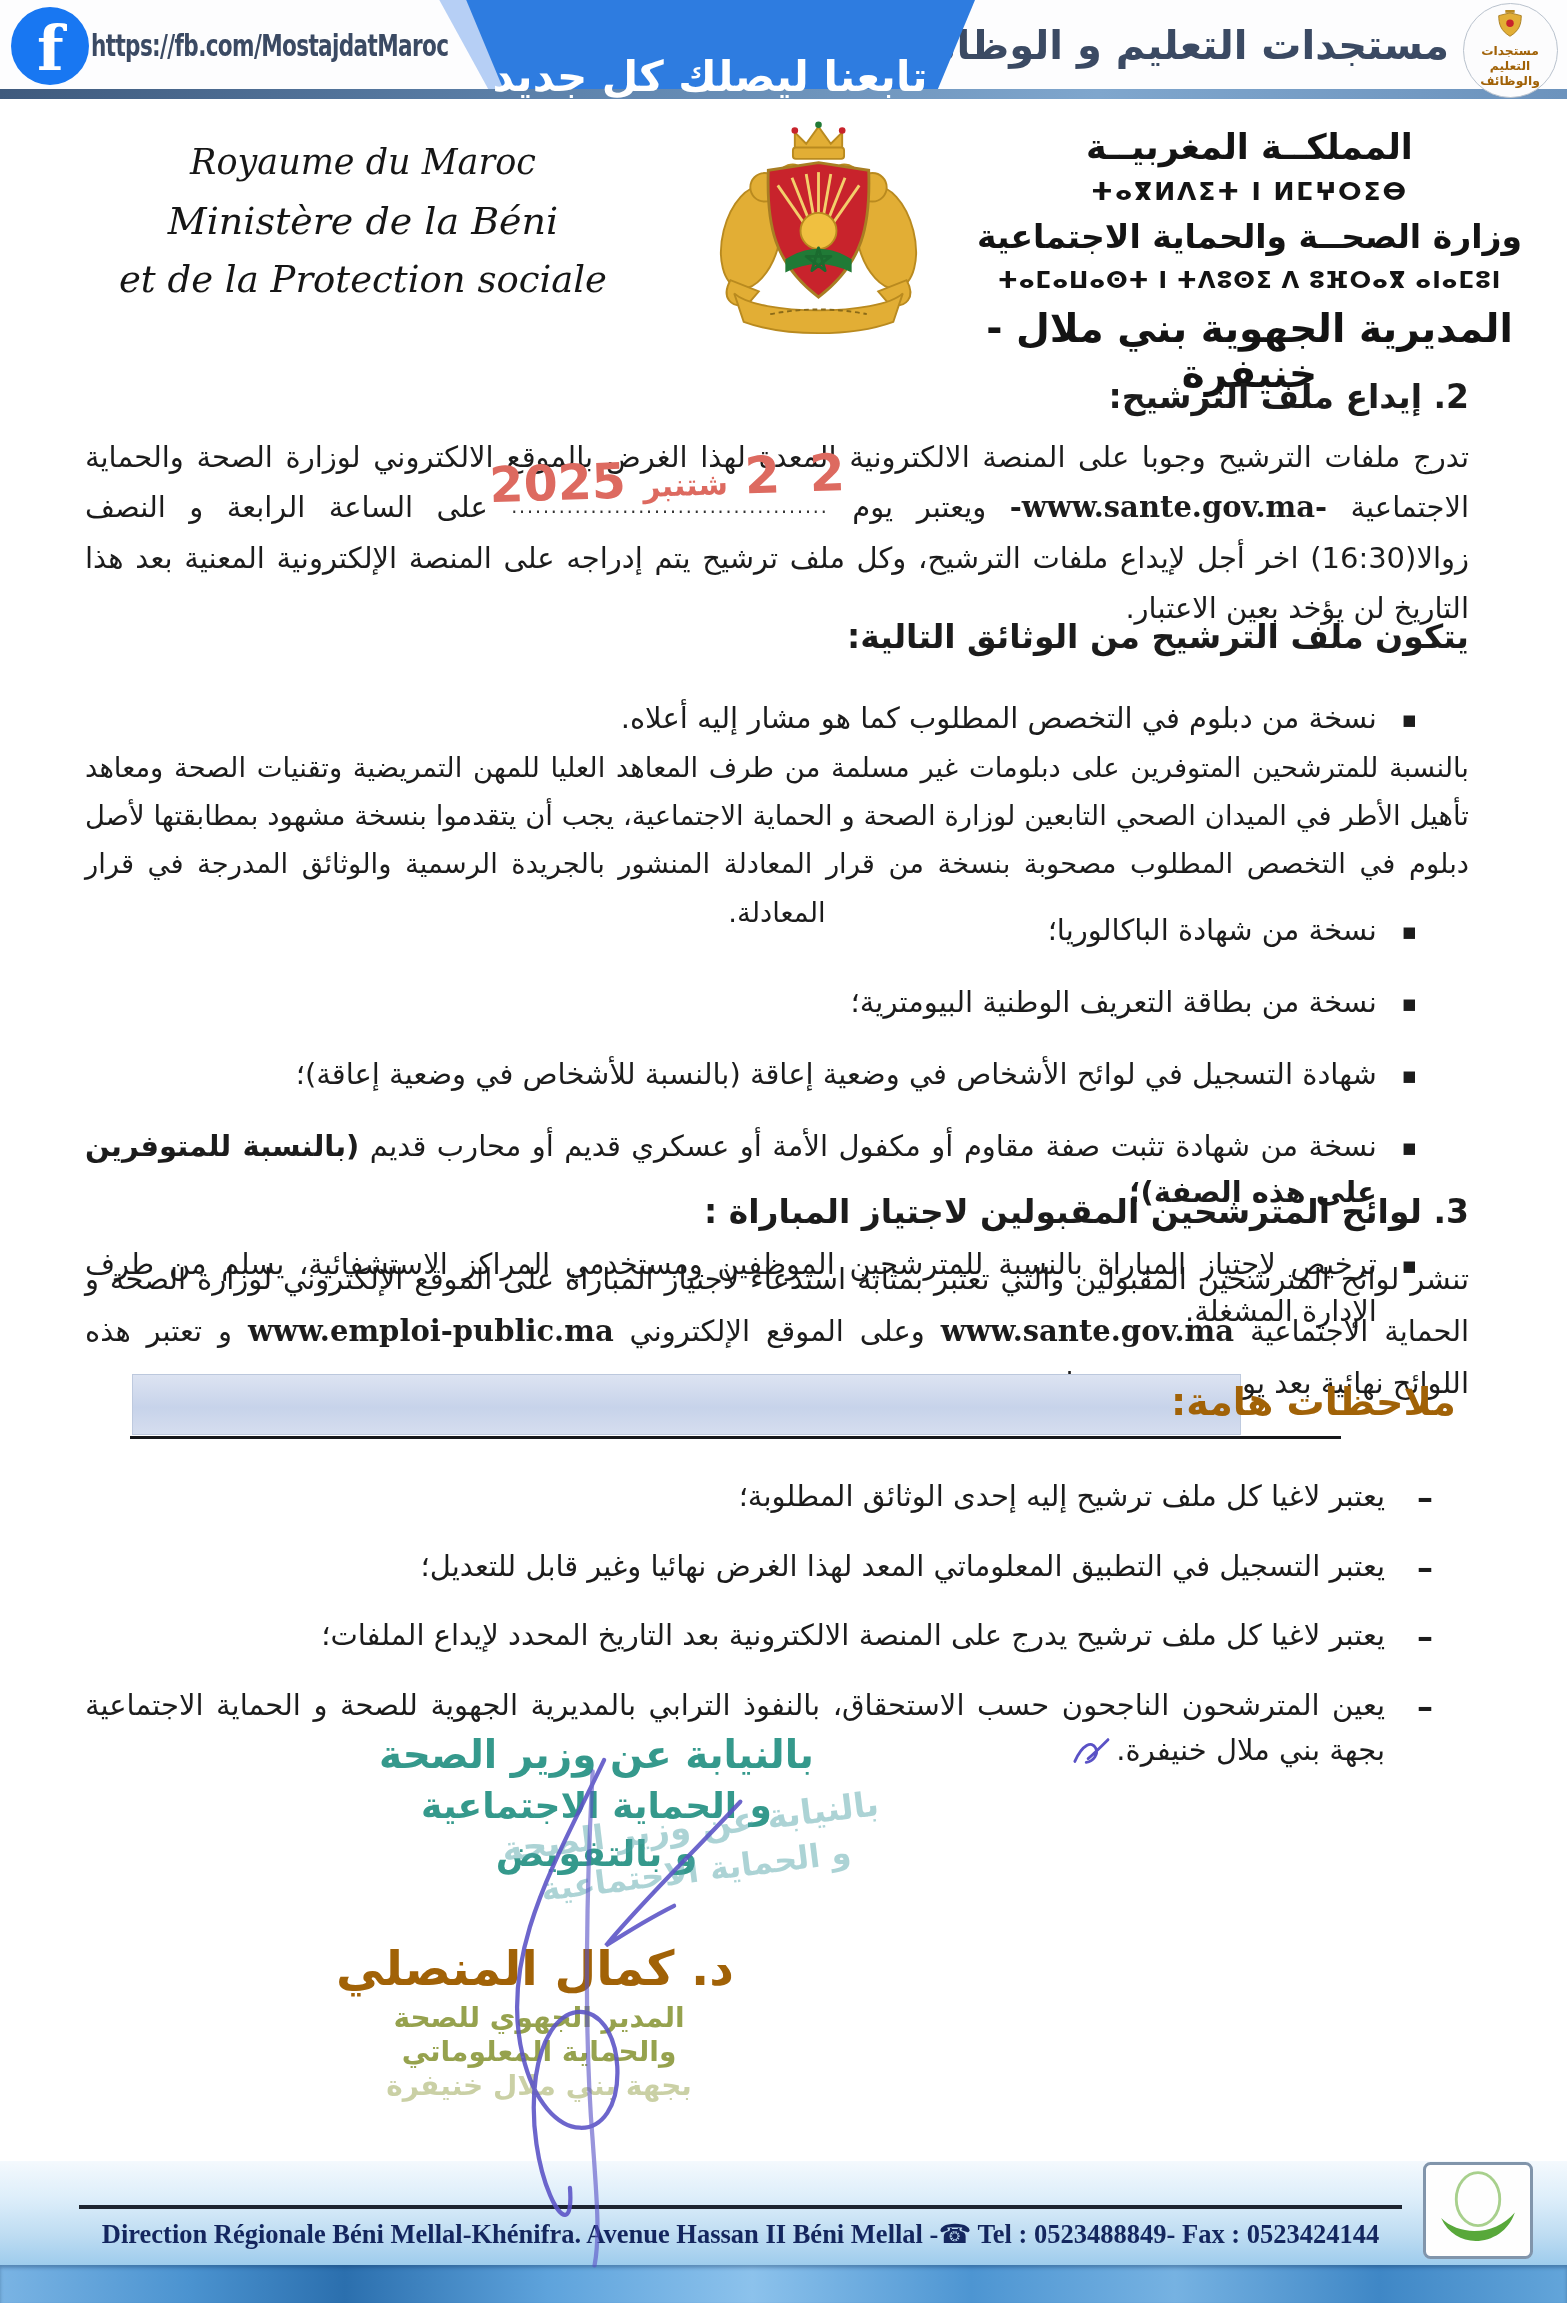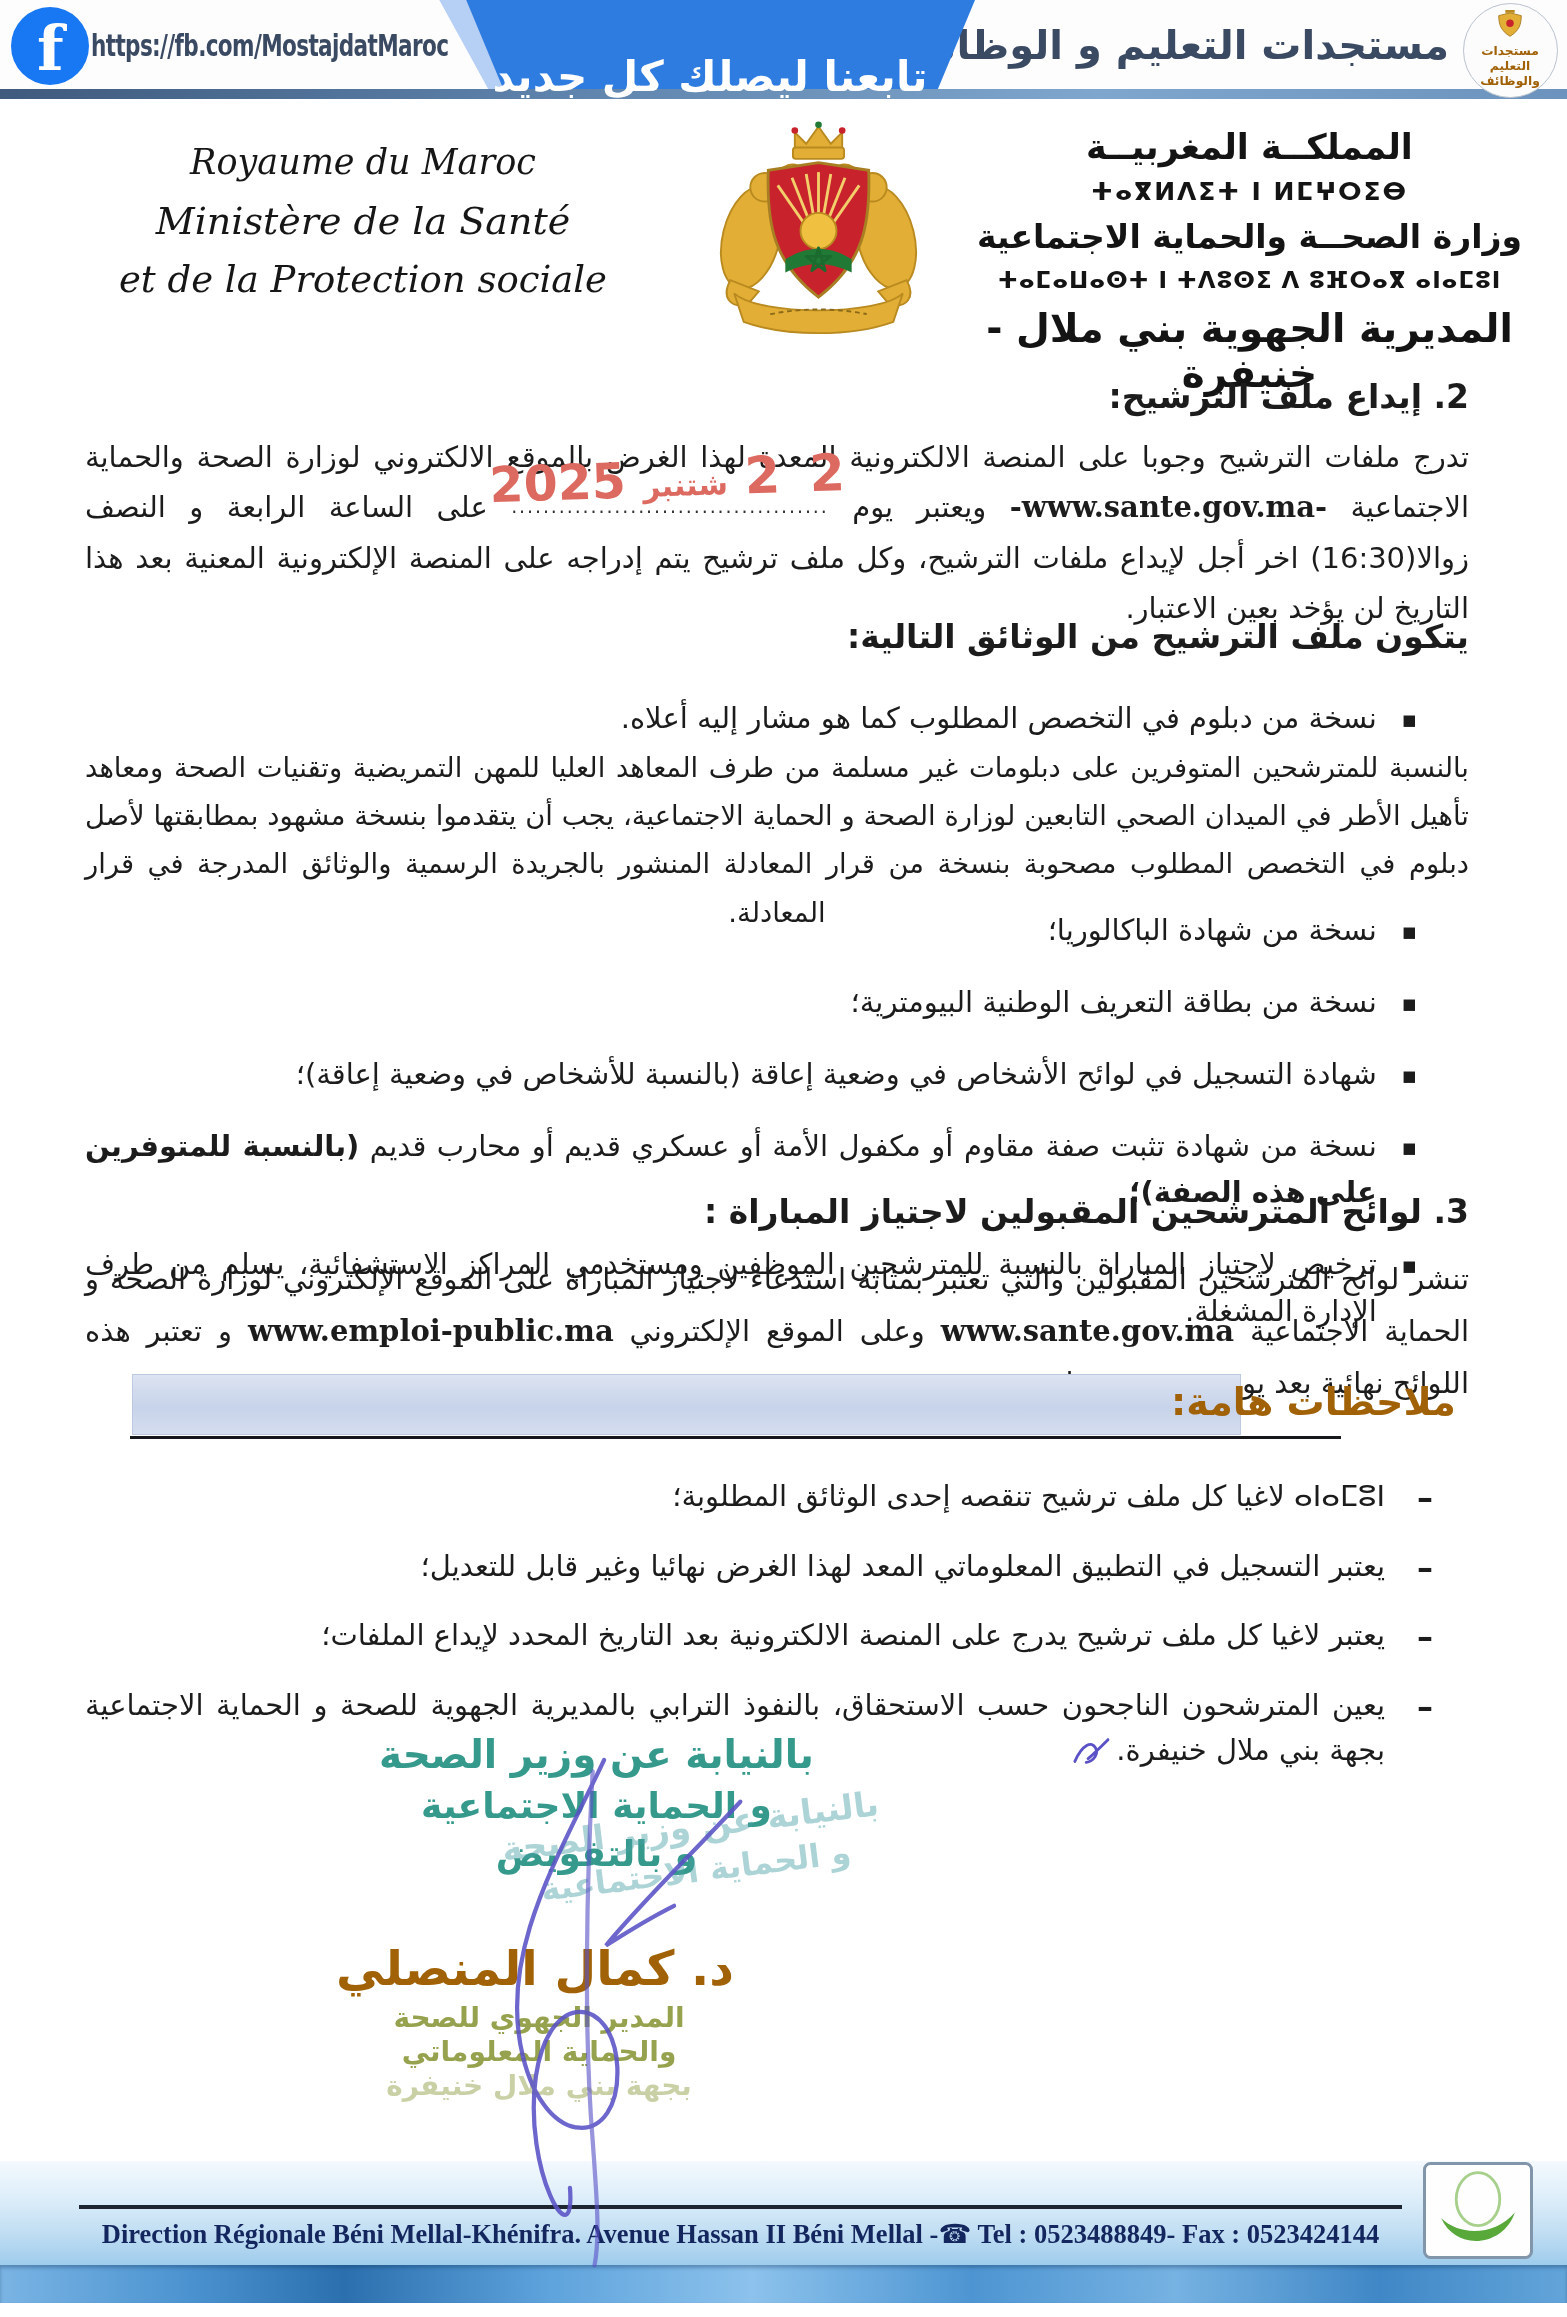--- a/index.html
+++ b/index.html
@@ -126,21 +126,21 @@
       </svg>
     </div>
     <div class="oval-l">مستجدات التعليم</div>
     <div class="oval-l">والوظائف</div>
   </div>
   <div class="banner-strip"></div>
 </div>
 
 <div class="fr-block">
   <div class="fr1">Royaume du Maroc</div>
-  <div class="fr2">Ministère de la Santé</div>
+  <div class="fr2">Ministère de la Béni</div>
   <div class="fr3">et de la Protection sociale</div>
 </div>
 
 <div class="coat">
   <svg width="233" height="218" viewBox="0 0 246 230">
 
     <g fill="#e2ae35" stroke="#b98a1f" stroke-width="2">
       <ellipse cx="52" cy="125" rx="30" ry="55" transform="rotate(14 52 125)"></ellipse>
       <circle cx="66" cy="72" r="15"></circle>
       <path d="M76,62 C84,48 98,44 104,52 L96,66 Z"></path>
@@ -247,21 +247,21 @@
 
 <div class="notes-box">
   <div class="notes-bar"></div>
   <div class="notes-title">ملاحظات هامة:</div>
   <div class="notes-underline"></div>
 </div>
 
 <div class="dash-stack">
   <div class="dash-row">
     <span class="dmark">–</span>
-    <span class="btext">ⴰⵏⴰⵎⵓⵏ لاغيا كل ملف ترشيح تنقصه إحدى الوثائق المطلوبة؛</span>
+    <span class="btext">يعتبر لاغيا كل ملف ترشيح إليه إحدى الوثائق المطلوبة؛</span>
   </div>
   <div class="dash-row">
     <span class="dmark">–</span>
     <span class="btext">يعتبر التسجيل في التطبيق المعلوماتي المعد لهذا الغرض نهائيا وغير قابل للتعديل؛</span>
   </div>
   <div class="dash-row">
     <span class="dmark">–</span>
     <span class="btext">يعتبر لاغيا كل ملف ترشيح يدرج على المنصة الالكترونية بعد التاريخ المحدد لإيداع الملفات؛</span>
   </div>
   <div class="dash-row">

